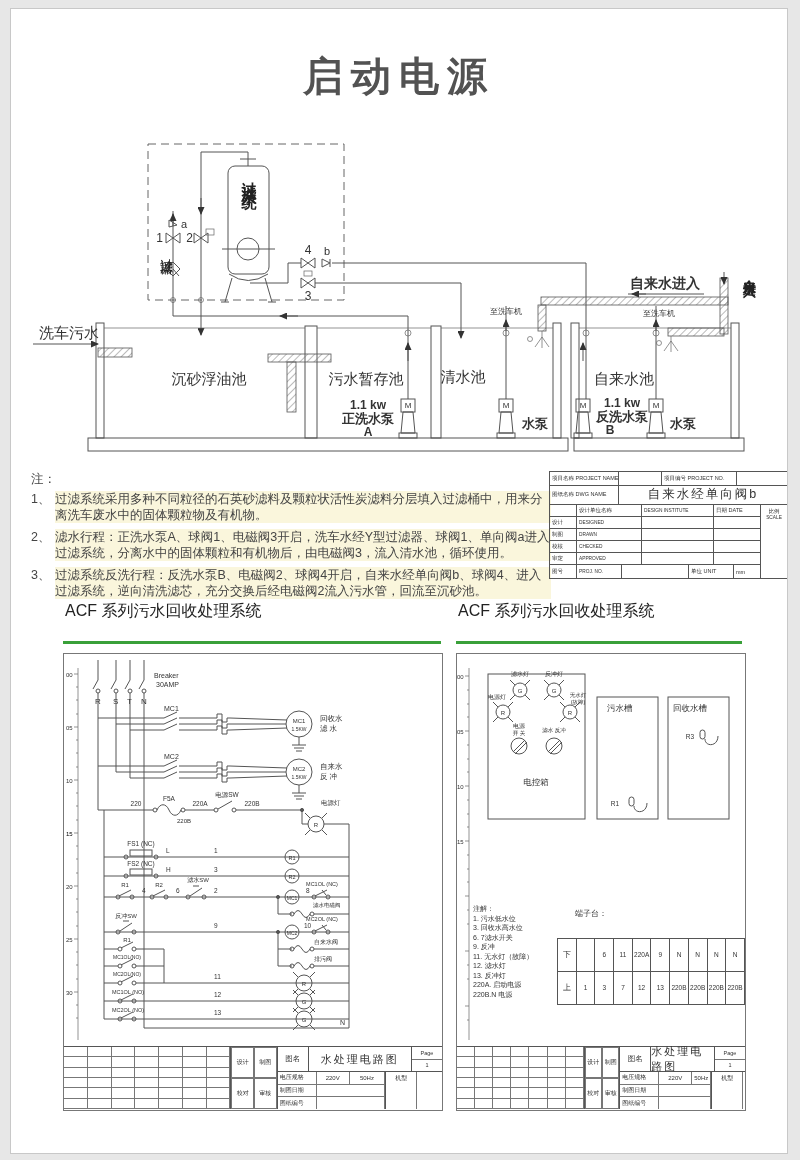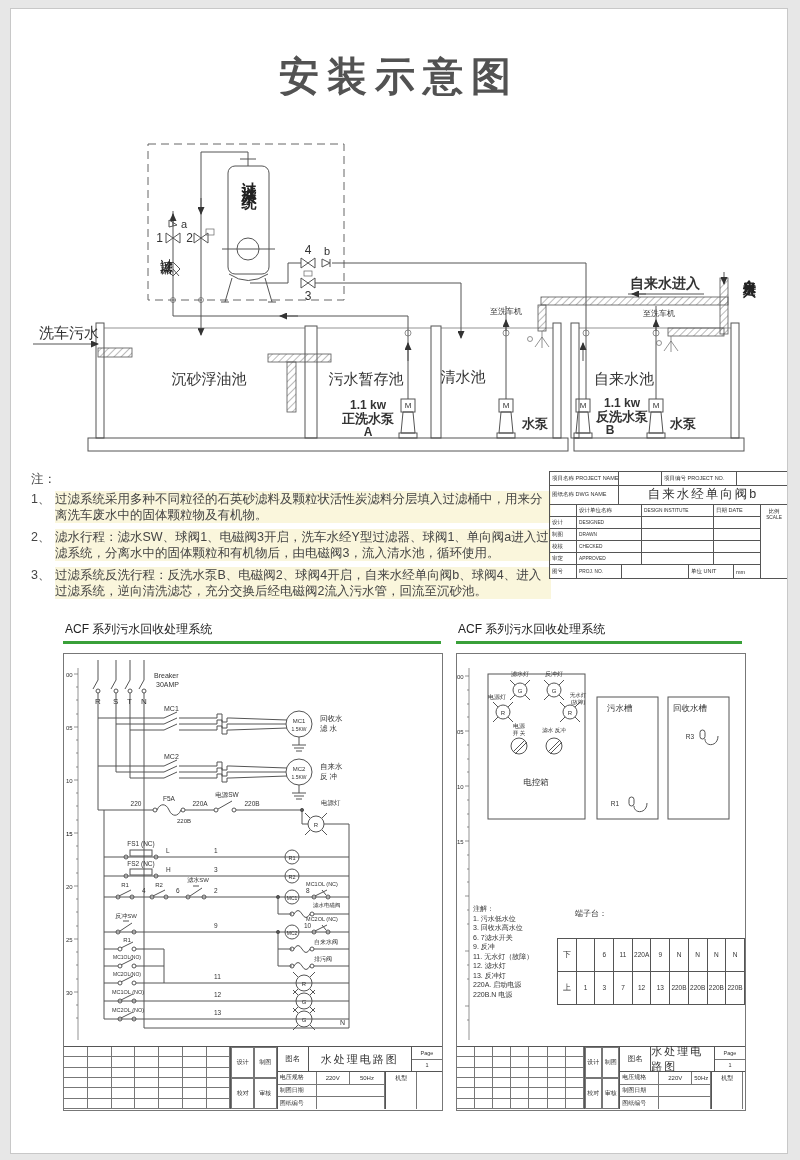--- a/index.html
+++ b/index.html
@@ -18,21 +18,21 @@
   .note-item{display:flex;margin-bottom:6px;}
   .note-num{width:24px;flex:none;}
   .note-txt{flex:1;background:#faf6dc;}
   
   .mblock{position:absolute;left:538px;top:462px;width:237px;height:106px;border:1.4px solid #555;font-size:5.5px;color:#333;display:flex;flex-direction:column;}
   .mrow{display:flex;border-bottom:.8px solid #555;}
   .mcell{border-right:.8px solid #555;display:flex;align-items:center;padding:0 2px;overflow:hidden;white-space:nowrap;}
   .mcell:last-child{border-right:none;}
   
   .dbox{position:absolute;top:644px;height:456px;border:1.4px solid #777;background:#fff;}
-  .acf{position:absolute;top:612px;font-size:12px;color:#222;}
+  .acf{position:absolute;top:592px;font-size:16px;color:#222;}
   .greenline{position:absolute;top:632px;height:2.5px;background:#39a039;}
   
   .tblock{position:absolute;left:0;right:0;top:392px;height:62px;border-top:1.4px solid #555;display:flex;font-size:6px;color:#333;}
   .rev{width:44%;display:grid;grid-template-columns:repeat(7,1fr);grid-template-rows:repeat(6,1fr);border-right:1px solid #555;}
   .rev div{border-right:.6px solid #777;border-bottom:.6px solid #777;}
   .sign{width:12%;display:grid;grid-template-columns:1fr 1fr;grid-template-rows:repeat(2,1fr);border-right:1px solid #555;}
   .sign div{border:.6px solid #777;display:flex;align-items:center;justify-content:center;}
   .namearea{flex:1;display:flex;flex-direction:column;}
   .na-r1{display:flex;height:24px;border-bottom:.8px solid #555;}
   .na-r1 .lab{width:30px;border-right:.8px solid #555;display:flex;align-items:center;justify-content:center;font-size:7.5px;}
@@ -53,21 +53,21 @@
   table.term{position:absolute;left:100px;top:284px;border-collapse:collapse;}
   table.term td{border:.8px solid #555;width:18px;height:32px;text-align:center;font-size:6.5px;line-height:7.5px;color:#333;padding:0;word-break:break-all;}
   table.term td.hd{font-size:8px;}
   table.term td.thk{border-left:1.8px solid #555;}
 </style>
 </head>
 <body>
 
 <div class="page">
 
-  <div class="title">安装示意图</div>
+  <div class="title">启动电源</div>
 
   <div class="abs" style="left:15px;top:117px;width:765px;height:340px;">
     <svg width="765" height="340" viewBox="0 0 765 340">
       <defs>
         <pattern id="hatch" width="5" height="5" patternUnits="userSpaceOnUse" patternTransform="rotate(45)">
           <line x1="0" y1="0" x2="0" y2="5" stroke="#777" stroke-width="1"></line>
         </pattern>
         <marker id="arr" markerWidth="9" markerHeight="7" refX="7" refY="3.5" orient="auto">
           <path d="M0,0 L8,3.5 L0,7 Z" fill="#333"></path>
         </marker>
@@ -246,21 +246,21 @@
   </div>
 
   <div class="notes">
     <div class="hd">注：</div>
     <div class="note-item">
       <span class="note-num">1、</span>
       <span class="note-txt">过滤系统采用多种不同粒径的石英砂滤料及颗粒状活性炭滤料分层填入过滤桶中，用来分离洗车废水中的固体颗粒物及有机物。</span>
     </div>
     <div class="note-item">
       <span class="note-num">2、</span>
-      <span class="note-txt">滤水行程：滤水SW、球阀1、电磁阀3开启，洗车水经Y型过滤器、球阀1、单向阀a进入过滤系统，分离水中的固体颗粒和有机物后，由电磁阀3，流入清水池，循环使用。</span>
+      <span class="note-txt">滤水行程：正洗水泵A、球阀1、电磁阀3开启，洗车水经Y型过滤器、球阀1、单向阀a进入过滤系统，分离水中的固体颗粒和有机物后，由电磁阀3，流入清水池，循环使用。</span>
     </div>
     <div class="note-item">
       <span class="note-num">3、</span>
       <span class="note-txt">过滤系统反洗行程：反洗水泵B、电磁阀2、球阀4开启，自来水经单向阀b、球阀4、进入过滤系统，逆向清洗滤芯，充分交换后经电磁阀2流入污水管，回流至沉砂池。</span>
     </div>
   </div>
 
   <div class="mblock">
     <div class="mrow" style="height:15px;">
       <div class="mcell" style="width:64px;">项目名称  PROJECT NAME</div>

